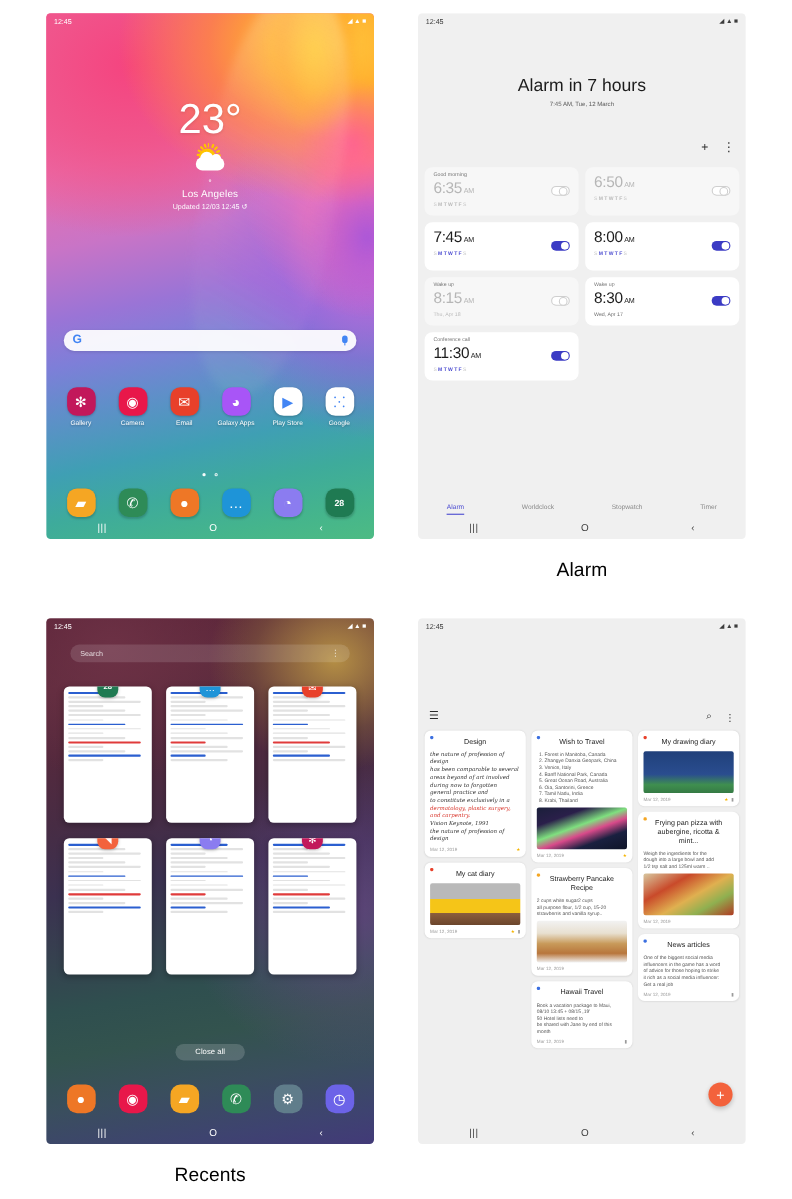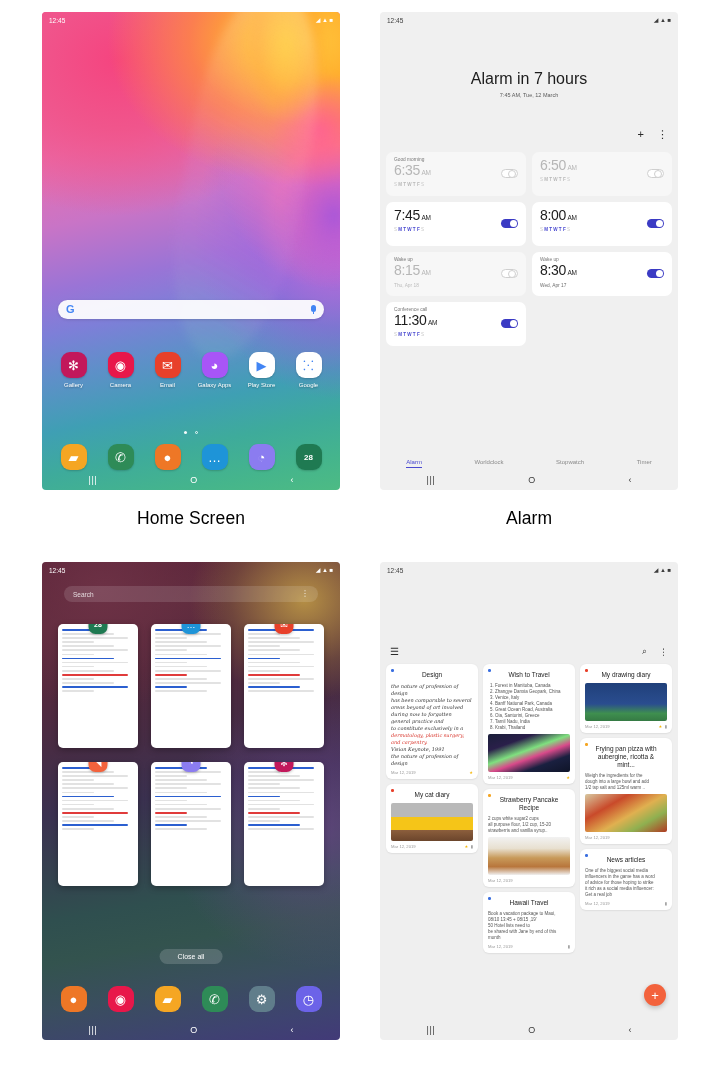--- a/index.html
+++ b/index.html
@@ -310,20 +310,41 @@
 
       <div class="statusbar">
         <span class="light">12:45</span>
         <span class="right">
           <span class="sbico light">◢</span>
           <span class="sbico light">▲</span>
           <span class="sbico light">■</span>
         </span>
       </div>
 
+      <div class="weather">
+        <div class="temp">23°</div>
+        <div class="wicon">
+          <div class="rays" id="hs-rays">
+              <i style="transform: rotate(-90deg) translateY(-7px);"></i>
+              <i style="transform: rotate(-67.5deg) translateY(-7px);"></i>
+              <i style="transform: rotate(-45deg) translateY(-7px);"></i>
+              <i style="transform: rotate(-22.5deg) translateY(-7px);"></i>
+              <i style="transform: rotate(0deg) translateY(-7px);"></i>
+              <i style="transform: rotate(22.5deg) translateY(-7px);"></i>
+              <i style="transform: rotate(45deg) translateY(-7px);"></i>
+              <i style="transform: rotate(67.5deg) translateY(-7px);"></i>
+              <i style="transform: rotate(90deg) translateY(-7px);"></i>
+            </div>
+          <div class="sun"></div>
+          <div class="cloud"></div>
+        </div>
+        <div class="pin">⚬</div>
+        <div class="city">Los Angeles</div>
+        <div class="upd">Updated 12/03 12:45 ↺</div>
+      </div>
 
       <div class="searchbar">
         <span class="g-logo">G</span>
         <span class="mic">
             <i></i>
             <b></b>
           </span>
       </div>
 
       <div class="approw r1" id="hs-apps">
@@ -365,21 +386,20 @@
           <div class="ic" style="background: rgb(139, 124, 240);">◔</div>
           <div class="ic" style="background: rgb(31, 122, 82); font-size: 8px; font-weight: bold;">28</div>
         </div>
 
       <div class="navbar">
         <span class="light nav-recents">|||</span>
         <span class="light nav-home">O</span>
         <span class="light nav-back">‹</span>
       </div>
     </div>
-    <div class="caption">Home Screen</div>
   </div>
 
   <div class="cell cell-al">
     <div class="device">
       <div class="alarm-screen"></div>
 
       <div class="statusbar">
         <span class="dark">12:45</span>
         <span class="right">
           <span class="sbico dark">◢</span>
@@ -631,20 +651,21 @@
           <div class="ic" style="background: rgb(96, 125, 139);">⚙</div>
           <div class="ic" style="background: rgb(108, 99, 232);">◷</div>
         </div>
 
       <div class="navbar">
         <span class="light nav-recents">|||</span>
         <span class="light nav-home">O</span>
         <span class="light nav-back">‹</span>
       </div>
     </div>
+    <div class="caption">Recents</div>
   </div>
 
   <div class="cell cell-nt">
     <div class="device">
       <div class="note-screen"></div>
 
       <div class="statusbar">
         <span class="dark">12:45</span>
         <span class="right">
           <span class="sbico dark">◢</span>

